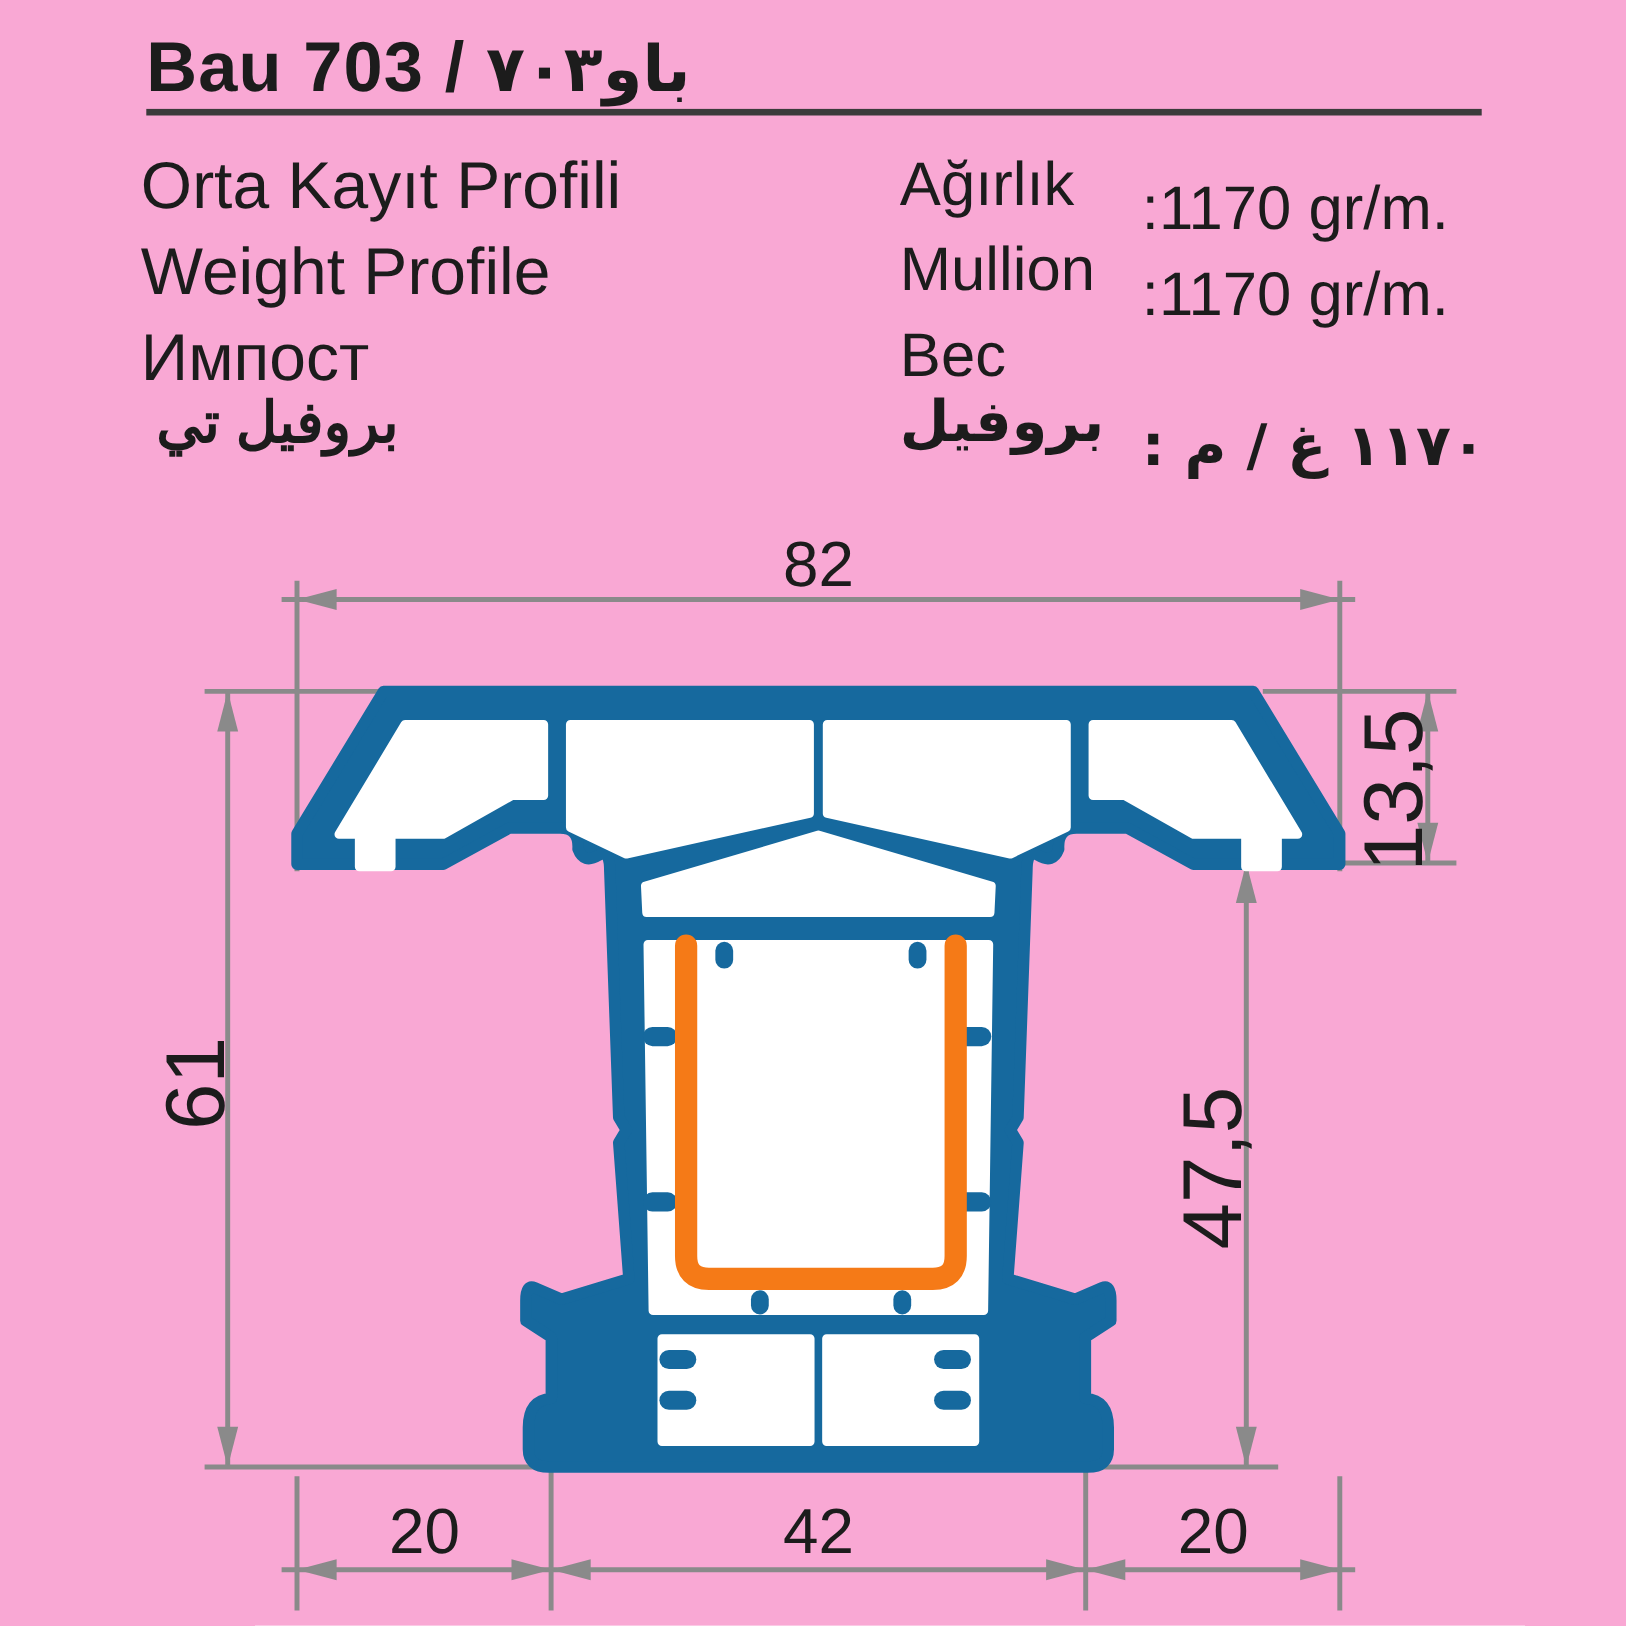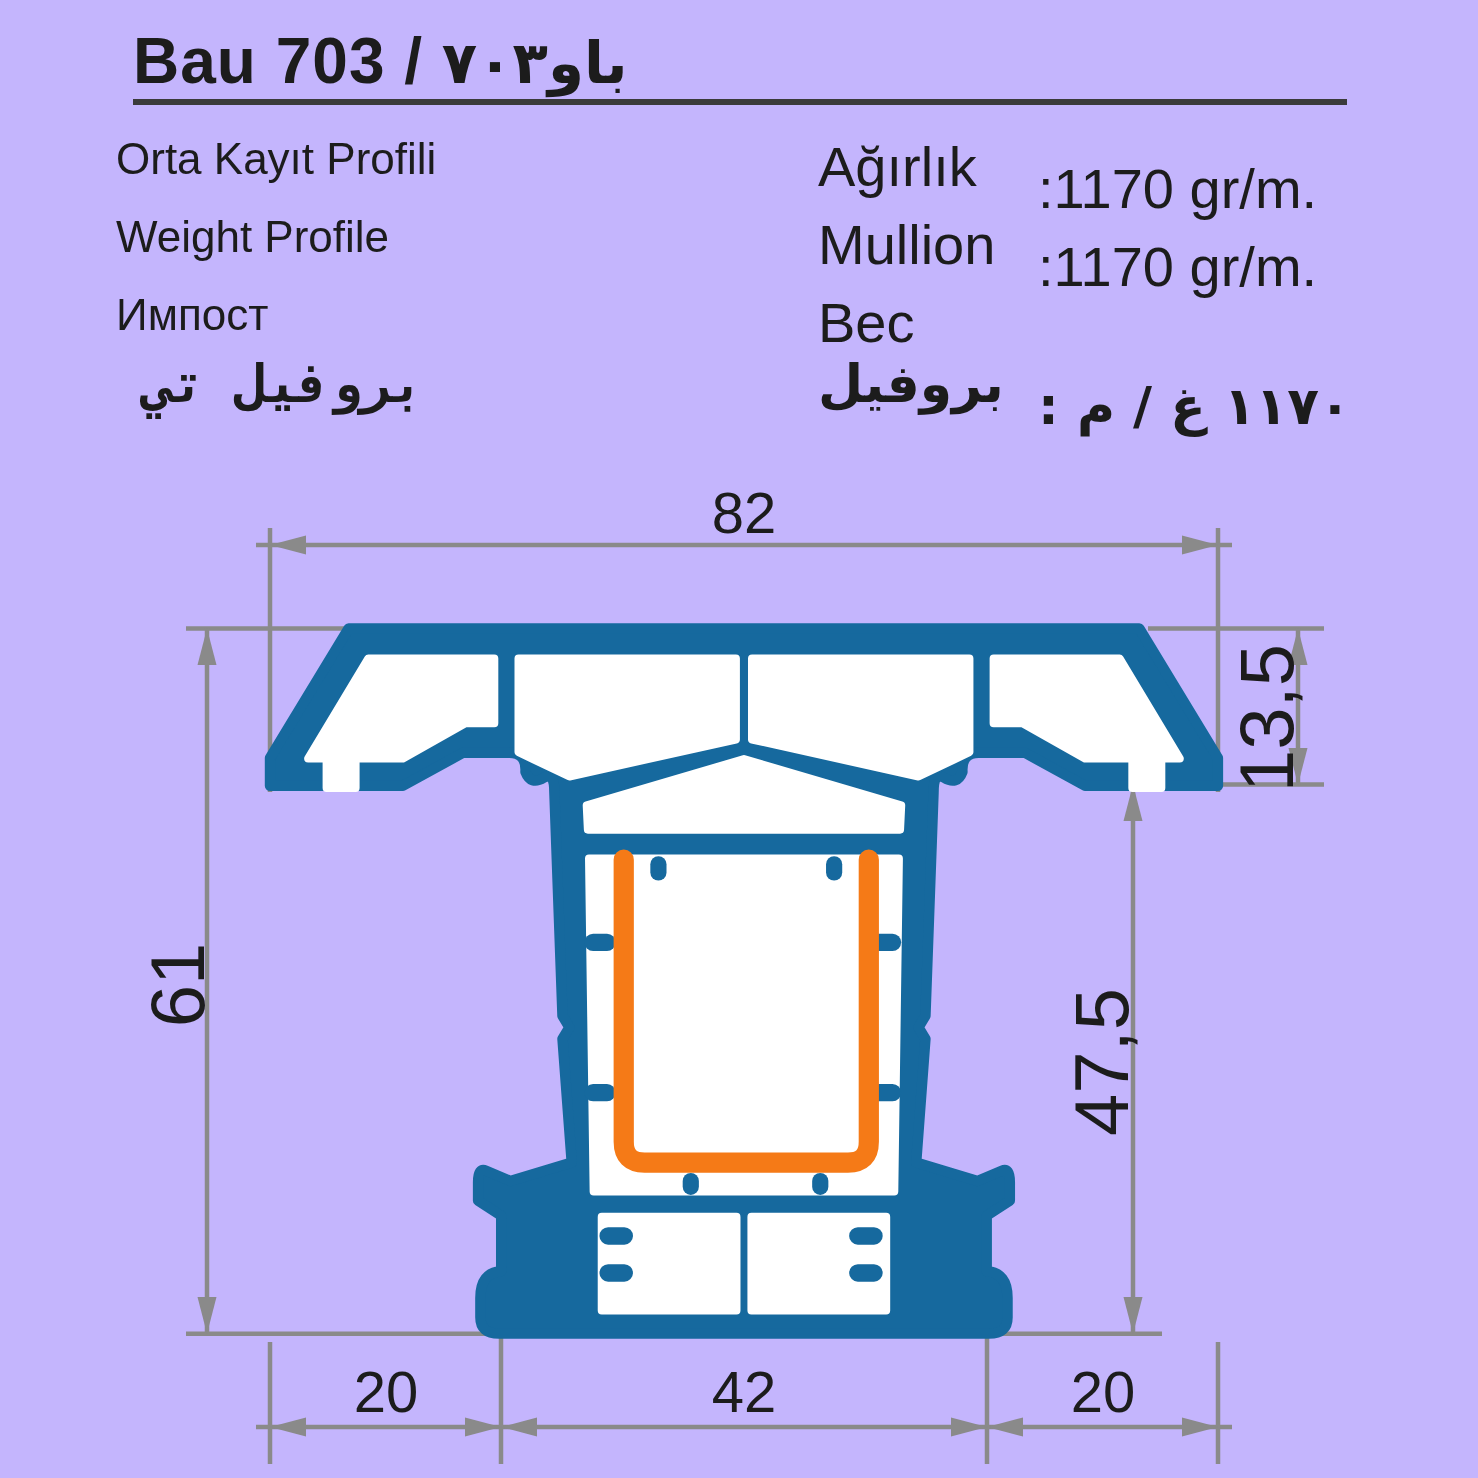--- a/index.html
+++ b/index.html
@@ -1,37 +1,37 @@
 <!DOCTYPE html>
 <html><head>
 <meta charset="utf-8">
 <style>
   html,body{margin:0;padding:0;background:#ffffff;}
   .canvas{
     position:relative;
     width:1478px;height:1478px;
-    background:#c4b5fd;
+    background:#f9a8d4;
     font-family:"Liberation Sans","DejaVu Sans",sans-serif;
     color:#1c1c1c;
     overflow:hidden;
     text-align:center;
   }
   .abs{position:absolute;}
   .title{
     top:24px;left:133px;
     font-size:64px;font-weight:bold;letter-spacing:1px;
     white-space:nowrap;
   }
   .title .ar{font-family:"DejaVu Sans",sans-serif;font-size:58px;}
   .rule{
     top:99px;left:133px;width:1214px;height:6px;
     background:#3b3b3b;
   }
-  .pname{left:116px;font-size:44px;white-space:nowrap;}
-  .pname.ar{left:142px;font-size:52px;font-weight:bold;font-family:Liberation Mono, monospace;}
+  .pname{left:128px;font-size:60px;white-space:nowrap;}
+  .pname.ar{left:142px;font-size:52px;font-weight:bold;font-family:Liberation Sans, sans-serif;}
   .wlabel{left:818px;font-size:56px;white-space:nowrap;}
   .wvalue{left:1038px;font-size:56px;white-space:nowrap;margin-top:22px;}
   .arfont{font-family:"DejaVu Sans",sans-serif;font-weight:bold;font-size:52px;}
   .r1{top:134px;}
   .r2{top:212px;}
   .r3{top:290px;}
   .r4{top:354px;}
   svg{position:absolute;top:0;left:0;}
   .dimline{stroke:#8a8a8a;stroke-width:4.5;fill:none;}
   .dimarrow{fill:#8a8a8a;stroke:none;}

